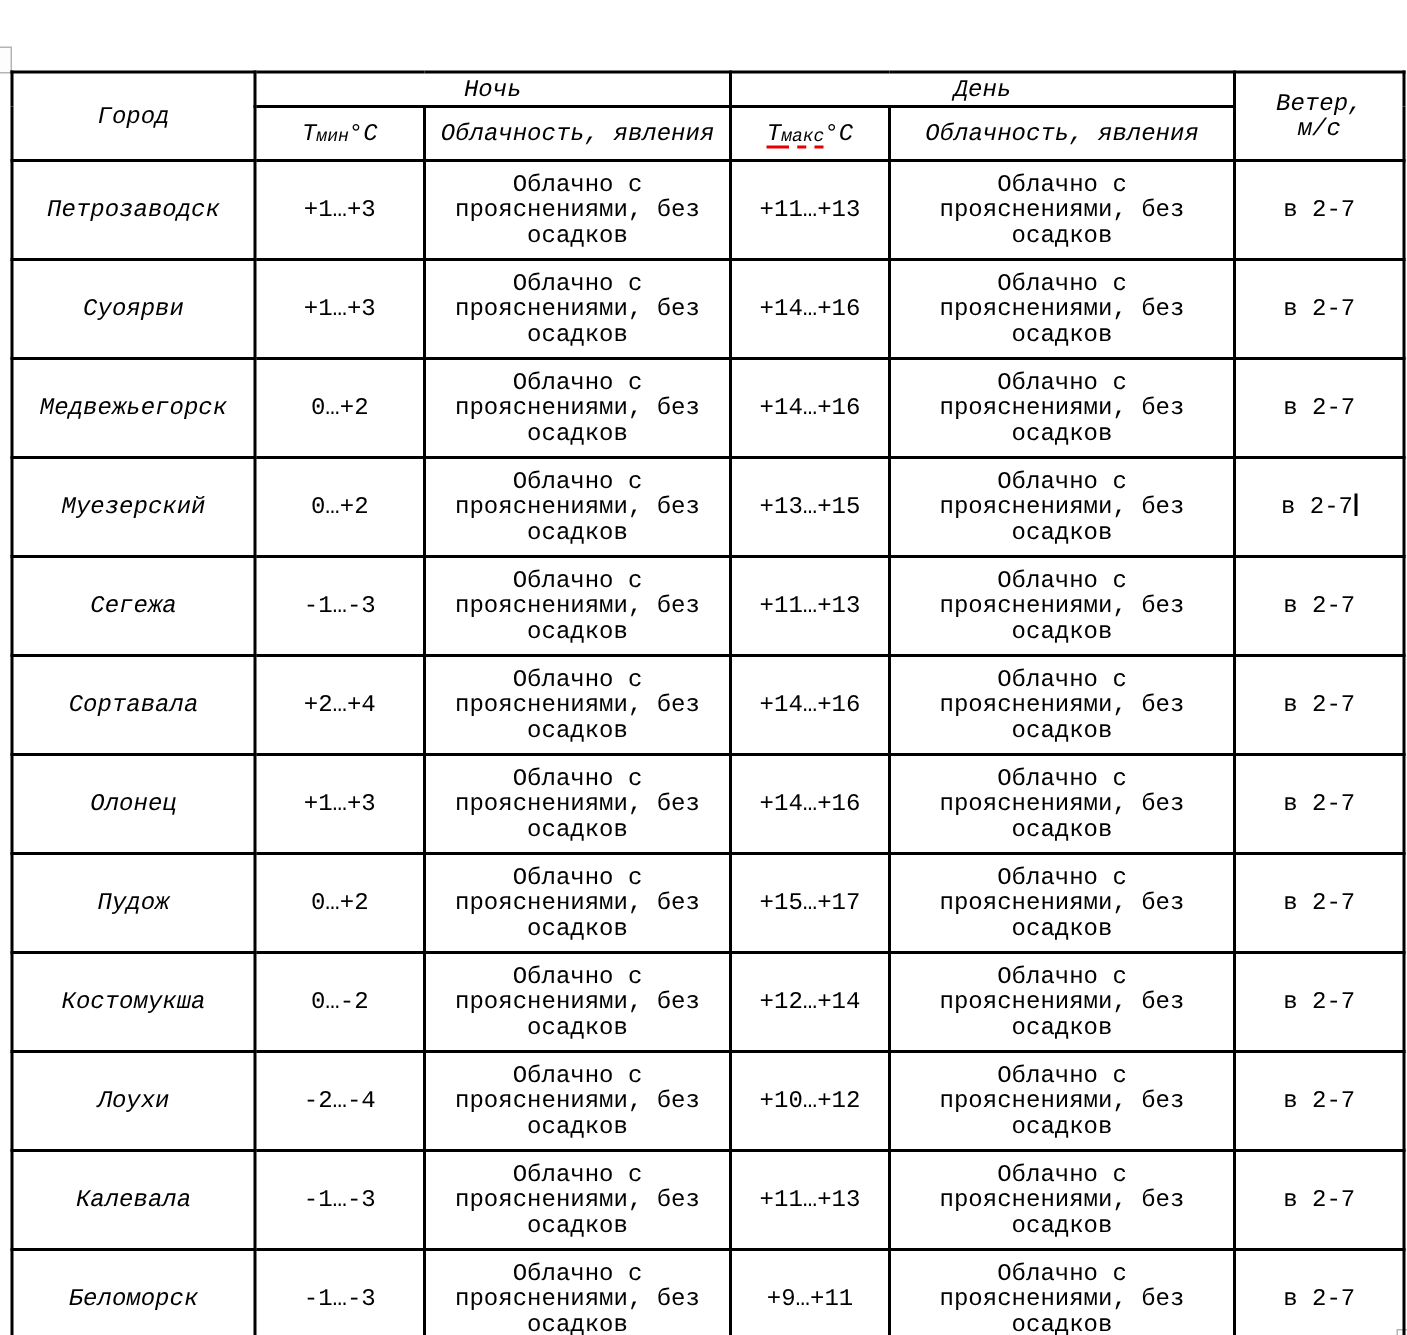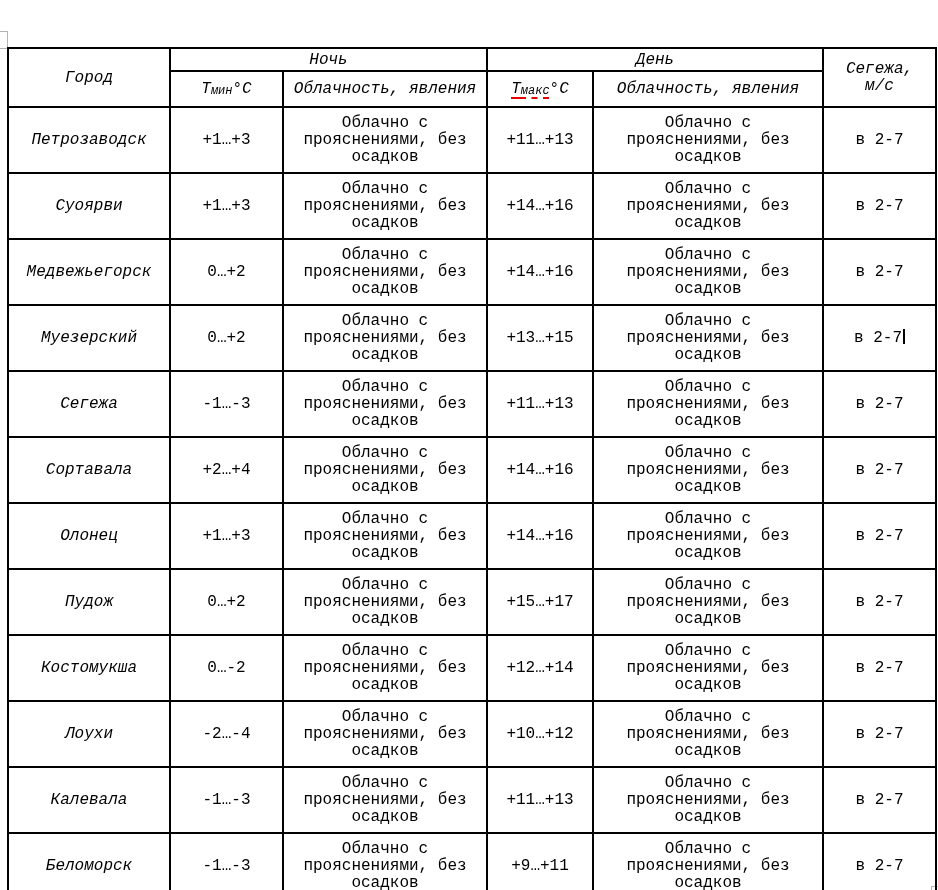--- a/index.html
+++ b/index.html
@@ -107,21 +107,21 @@
       <col style="width:204px">
       <col style="width:106px">
       <col style="width:230px">
       <col style="width:113px">
     </colgroup>
     <thead>
       <tr class="group-row">
         <th class="hdr" rowspan="2">Город</th>
         <th class="hdr" colspan="2">Ночь</th>
         <th class="hdr" colspan="2">День</th>
-        <th class="hdr multiline" rowspan="2">Сегежа,
+        <th class="hdr multiline" rowspan="2">Ветер,
 м/с</th>
       </tr>
       <tr class="sub-row">
         <th class="hdr"><span><span>Т</span><span class="tsub">мин</span><span>°С</span></span></th>
         <th class="hdr">Облачность, явления</th>
         <th class="hdr"><span class="spellcheck"><span>Т</span><span class="tsub">макс</span></span><span>°С</span></th>
         <th class="hdr">Облачность, явления</th>
       </tr>
     </thead>
     <tbody>

